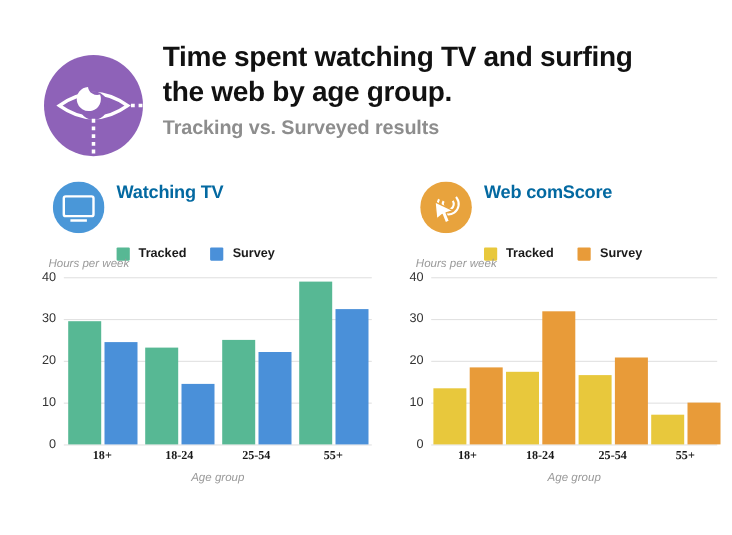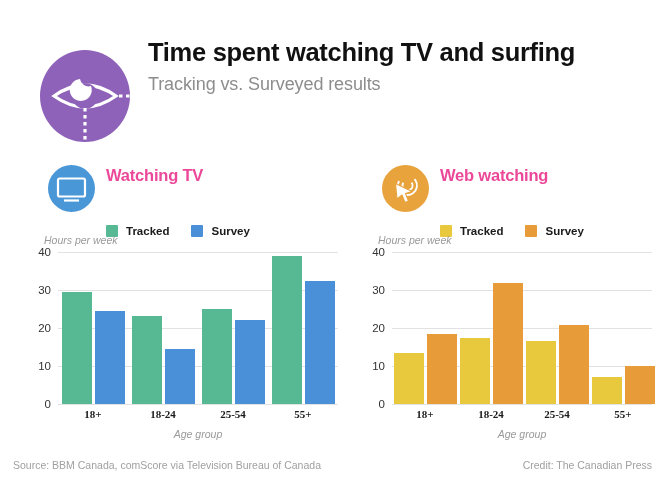--- a/index.html
+++ b/index.html
@@ -17,33 +17,33 @@
     position: absolute; left: 40px; top: 28px;
     width: 96px; height: 96px;
   }
   .title-block { position: absolute; left: 148px; top: 14px; width: 500px; }
   .title {
     font-size: 25.5px; font-weight: bold; color: #111; line-height: 1.26;
     letter-spacing: -0.3px;
   }
   .subtitle {
     margin-top: 6px;
-    font-size: 18px; color: #8d8d8d; font-weight: normal; letter-spacing: -0.1px;
+    font-size: 18px; color: #8d8d8d; font-weight: bold; letter-spacing: -0.1px;
   }
 
   
   .panel { position: absolute; top: 160px; height: 290px; }
   .panel-left  { left: 14px;  width: 330px; }
   .panel-right { left: 348px; width: 310px; }
 
   .panel-head { position: relative; height: 58px; }
   .panel-icon { position: absolute; left: 34px; top: 5px; width: 47px; height: 47px; }
   .panel-title {
     position: absolute; left: 92px; top: 6px;
-    font-size: 16.5px; font-weight: bold; color: #ec4899; letter-spacing: -0.2px;
+    font-size: 16.5px; font-weight: bold; color: #0369a1; letter-spacing: -0.2px;
   }
   .legend { position: absolute; left: 92px; top: 33px; display: flex; align-items: center; margin-top: 32px; }
   .legend-item { display: flex; align-items: center; margin-right: 22px; }
   .swatch { width: 12px; height: 12px; margin-right: 8px; border-radius: 1px; }
   .legend-label { font-size: 11.5px; font-weight: bold; color: #1a1a1a; }
 
   .axis-note {
     position: absolute; top: 74px; left: 30px;
     font-size: 10.5px; font-style: italic; color: #9a9a9a;
   }
@@ -87,20 +87,21 @@
         <path d="M14 46 Q45 24 76 46 Q45 68 14 46 Z" fill="none" stroke="#fff" stroke-width="3.2"></path>
         <path d="M45 33 a13 13 0 1 0 0.01 0 Z" fill="#8e62b8"></path>
         <path d="M51 36 a11 11 0 1 1 -11 -7 a8.5 8.5 0 0 0 11 7 Z" fill="#fff"></path>
         <line x1="79" y1="46" x2="96" y2="46" stroke="#fff" stroke-width="3.2" stroke-dasharray="3.5 3.5"></line>
         <line x1="45" y1="58" x2="45" y2="92" stroke="#fff" stroke-width="3.2" stroke-dasharray="3.5 3.5"></line>
       </svg>
     </div>
     <div class="title-block">
       <div class="title">
         <span>Time spent watching TV and surfing</span><br>
+        <span>the web by age group.</span>
       </div>
       <div class="subtitle">Tracking vs. Surveyed results</div>
     </div>
   </div>
 
   <div class="panel panel-left">
     <div class="panel-head">
       <div class="panel-icon">
         <svg viewBox="0 0 47 47" width="47" height="47">
           <circle cx="23.5" cy="23.5" r="23.5" fill="#4a97d8"></circle>
@@ -168,21 +169,21 @@
   <div class="panel panel-right">
     <div class="panel-head">
       <div class="panel-icon">
         <svg viewBox="0 0 47 47" width="47" height="47">
           <circle cx="23.5" cy="23.5" r="23.5" fill="#e8a33d"></circle>
           <circle cx="25.5" cy="20.5" r="9.5" fill="none" stroke="#fff" stroke-width="1.9" stroke-dasharray="40 18" transform="rotate(-35 25.5 20.5)"></circle>
           <circle cx="25.5" cy="20.5" r="5" fill="none" stroke="#fff" stroke-width="1.9" stroke-dasharray="21 10" transform="rotate(-35 25.5 20.5)"></circle>
           <path d="M13.5 18.5 L30 26.5 L23.5 28.5 L26.5 36 L23 37.5 L20 30 L15 34 Z" fill="#fff" stroke="#e8a33d" stroke-width="1.1" stroke-linejoin="round"></path>
         </svg>
       </div>
-      <div class="panel-title">Web watching</div>
+      <div class="panel-title">Web comScore</div>
       <div class="legend">
         <div class="legend-item">
           <span class="swatch" style="background:#e8c83c"></span>
           <span class="legend-label">Tracked</span>
         </div>
         <div class="legend-item">
           <span class="swatch" style="background:#e89b39"></span>
           <span class="legend-label">Survey</span>
         </div>
       </div>
@@ -225,18 +226,14 @@
               <div class="bar" title="Tracked 55+: 7" style="height: 26.6px; background: rgb(232, 200, 60);"></div>
               <div class="bar" title="Survey 55+: 10.1" style="height: 38.38px; background: rgb(232, 155, 57);"></div>
               <div class="xlabel">55+</div>
             </div>
           </div>
         </div>
       <div class="xaxis-title">Age group</div>
     </div>
   </div>
 
-  <div class="footer">
-    <div class="source">Source: BBM Canada, comScore via Television Bureau of Canada</div>
-    <div class="credit">Credit: The Canadian Press</div>
-  </div>
 
 </div>
 
 </body></html>

